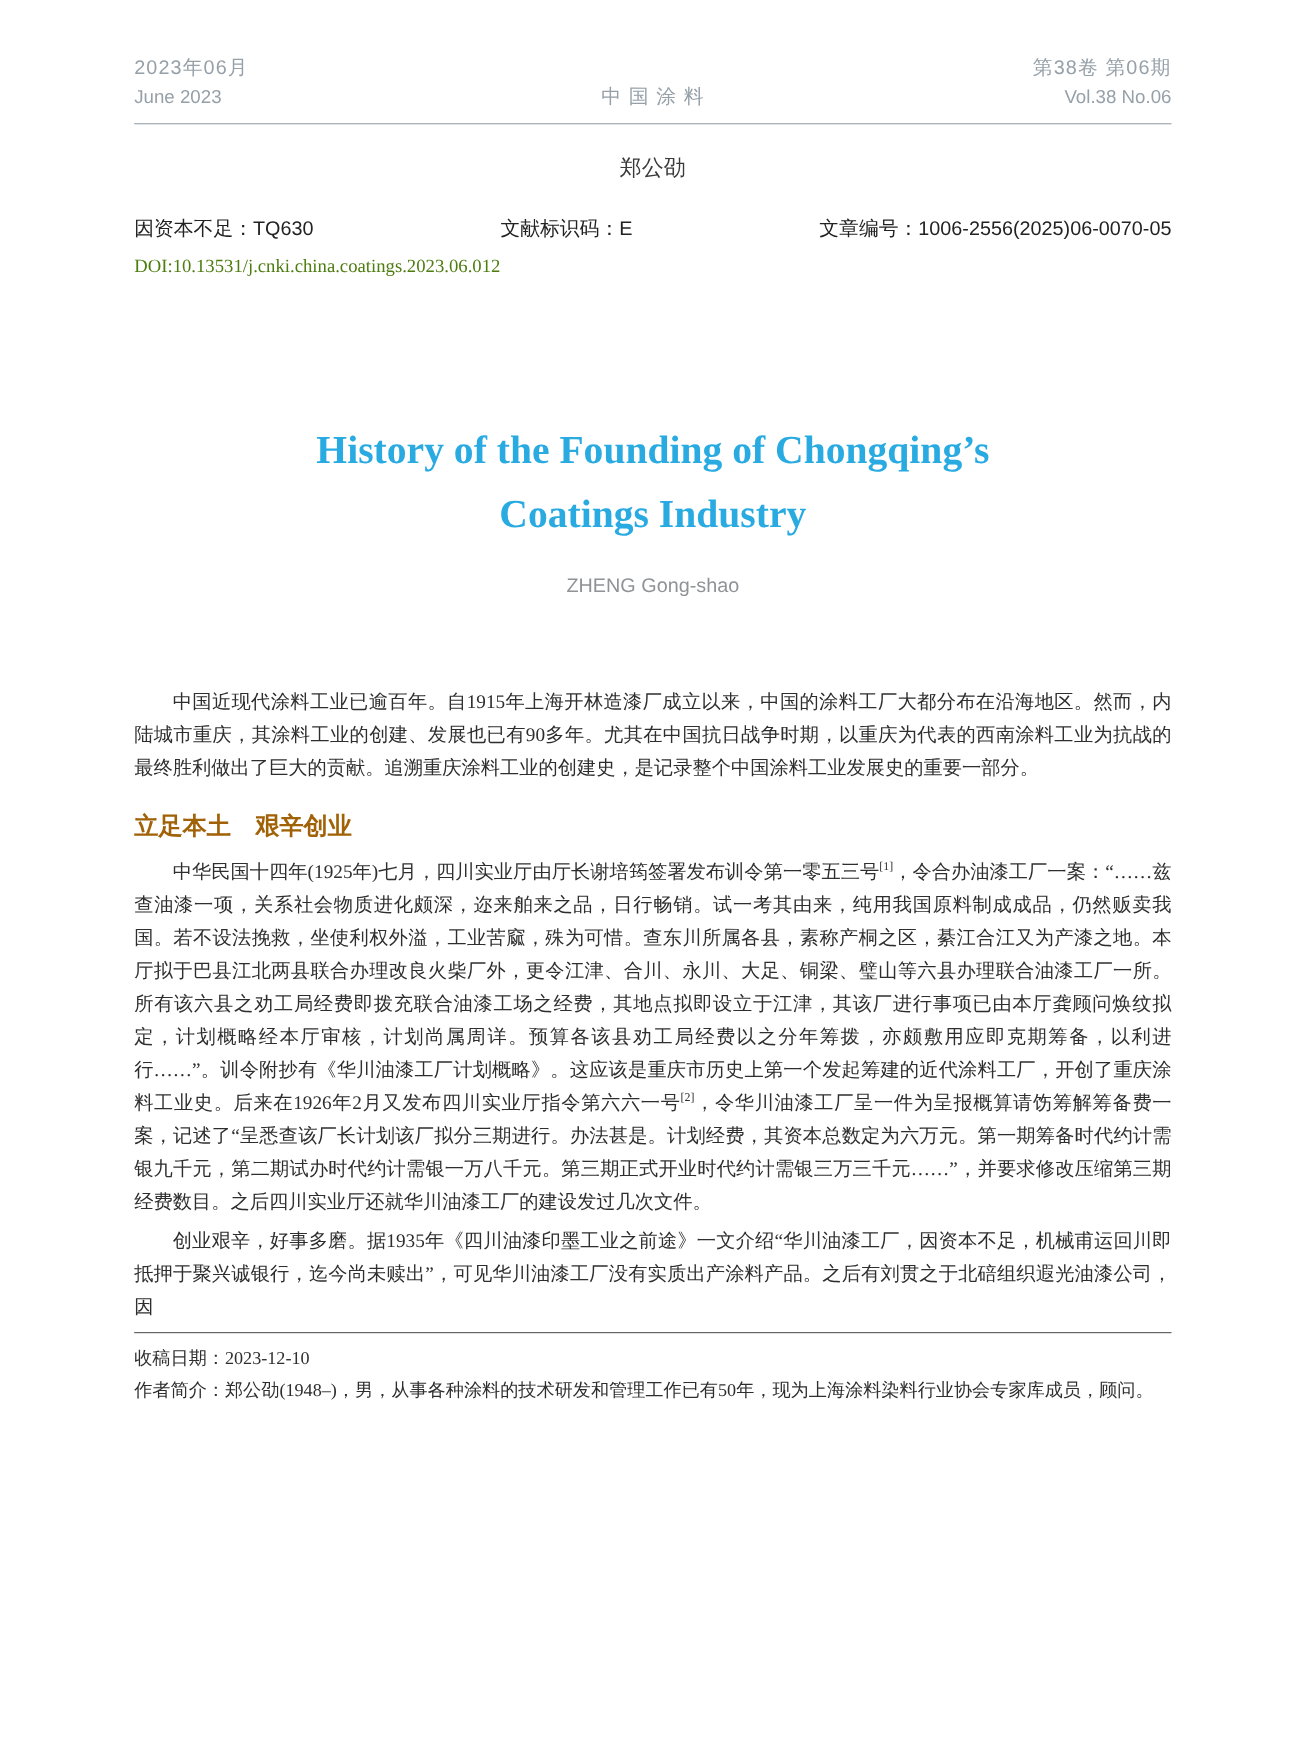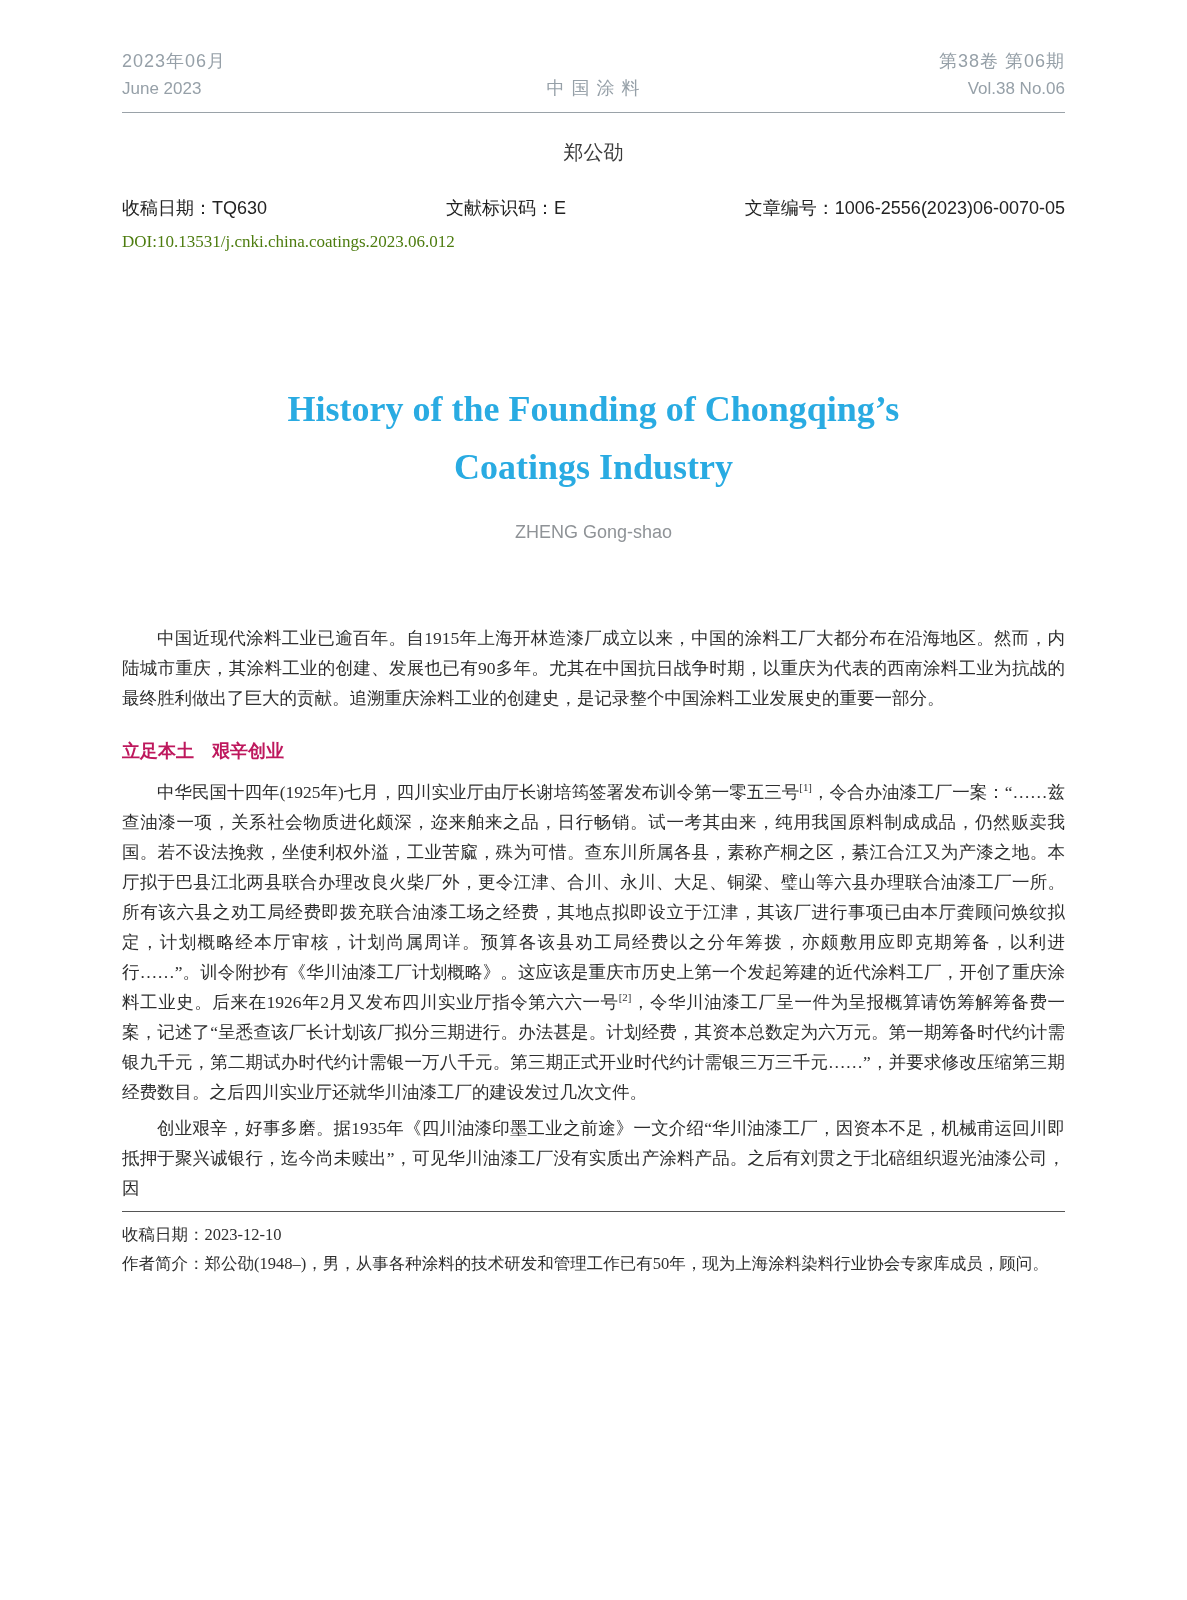--- a/index.html
+++ b/index.html
@@ -86,22 +86,22 @@
     font-size:17.5px;
     line-height:30px;
     text-align:justify;
     text-indent:2em;
     color:#2e2e2e;
   }
   .section-heading {
     margin-top:16px;
     font-family:"Liberation Sans","DejaVu Sans",sans-serif;
     font-weight:bold;
-    font-size:18px;
-    color:#be185d;
+    font-size:22px;
+    color:#a16207;
     line-height:40px;
   }
   .body-para {
     margin:0;
     margin-top:6px;
     font-size:17.5px;
     line-height:30px;
     text-align:justify;
     text-indent:2em;
     color:#2e2e2e;
@@ -173,23 +173,23 @@
       <div class="col col-right">
         <div class="hdr-cn">第38卷 第06期</div>
         <div class="hdr-en">Vol.38  No.06</div>
       </div>
     </div>
 
 
     <div class="cn-author">郑公劭</div>
 
     <div class="meta-row">
-      <span>收稿日期：TQ630</span>
+      <span>因资本不足：TQ630</span>
       <span>文献标识码：E</span>
-      <span>文章编号：1006-2556(2023)06-0070-05</span>
+      <span>文章编号：1006-2556(2025)06-0070-05</span>
     </div>
 
     <div class="doi-line">DOI:10.13531/j.cnki.china.coatings.2023.06.012</div>
 
     <div class="en-title">
       <div>History of the Founding of Chongqing’s</div>
       <div>Coatings Industry</div>
     </div>
 
     <div class="en-author">ZHENG Gong-shao</div>

